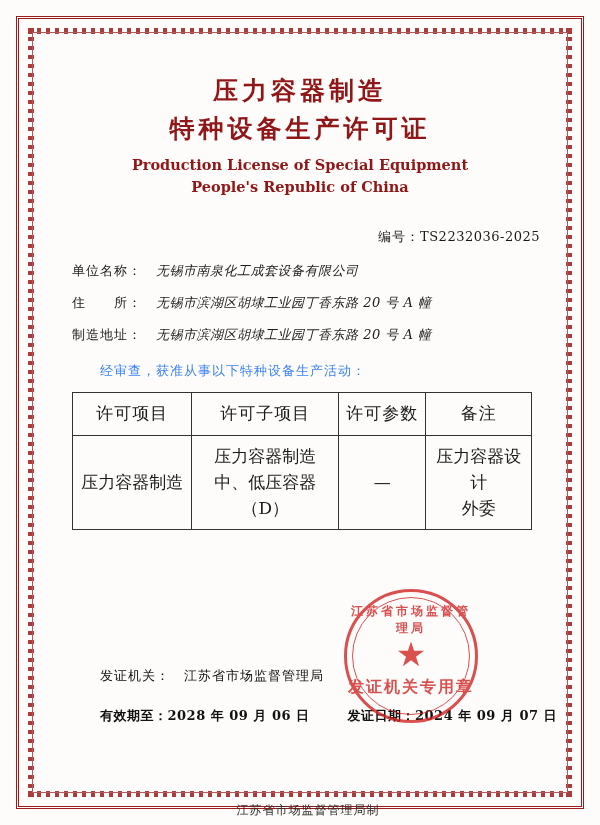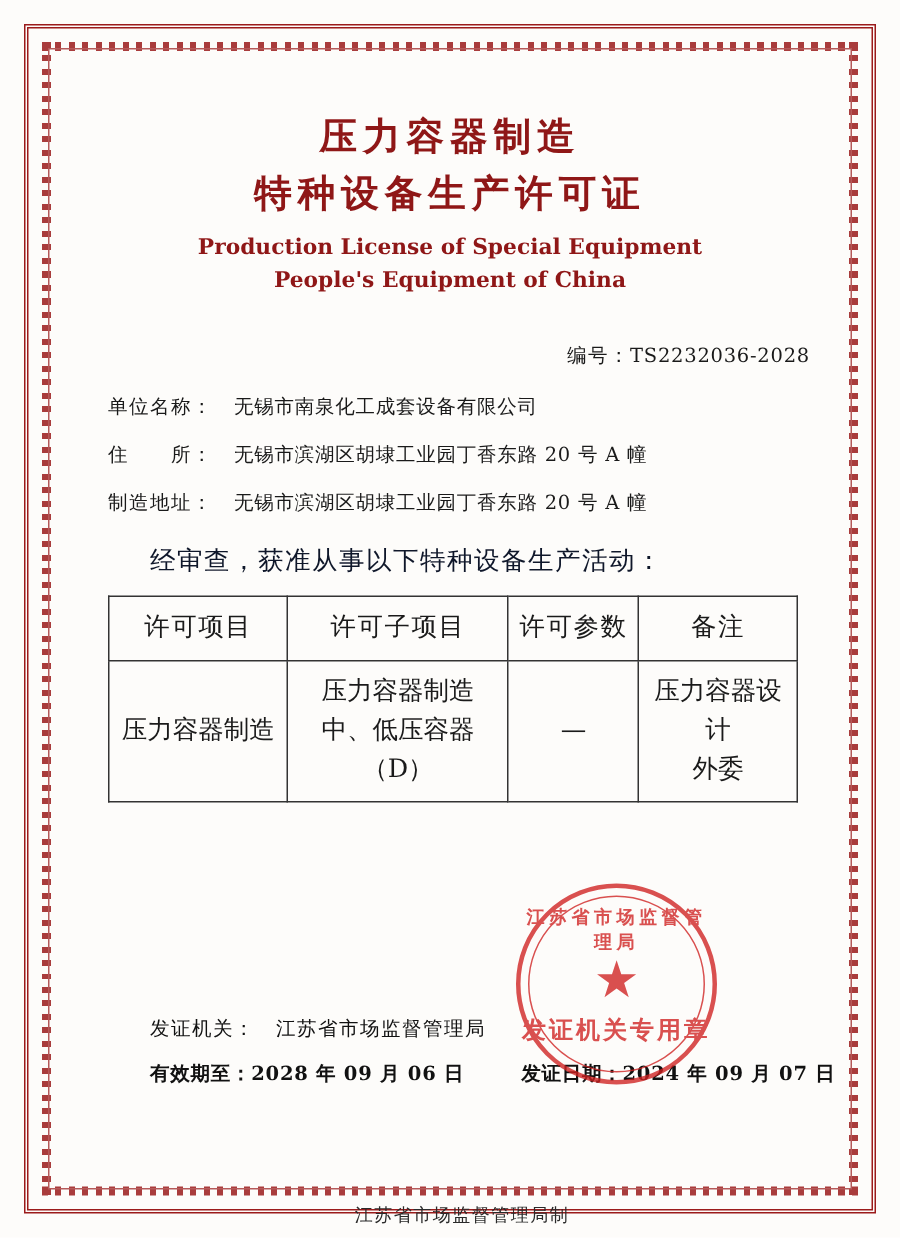--- a/index.html
+++ b/index.html
@@ -119,28 +119,29 @@
   }
   .field-label {
     width: 84px;
     flex: 0 0 84px;
     letter-spacing: 1px;
     color: #1a1a1a;
   }
   .field-value {
     color: #1a1a1a;
     letter-spacing: 0.5px;
+    font-style: italic;
   }
 
   .approval-line {
     margin-top: 18px;
     padding-left: 56px;
-    font-size: 17px;
-    letter-spacing: 1px;
-    color: #0f172a;
+    font-size: 13px;
+    letter-spacing: 1px;
+    color: #3b82f6;
   }
 
   .table-wrap {
     margin-top: 12px;
     padding-left: 28px;
     padding-right: 24px;
   }
   table.license-table {
     width: 100%;
     border-collapse: collapse;
@@ -174,21 +175,21 @@
     right: 0;
     bottom: 56px;
     padding-left: 28px;
     padding-right: 24px;
   }
   .issuer-row {
     display: flex;
     align-items: flex-start;
     font-size: 13px;
     padding-left: 28px;
-    margin-bottom: 12px;
+    margin-bottom: 22px;
   }
   .issuer-label {
     letter-spacing: 1px;
     margin-right: 14px;
   }
   .issuer-value {
     letter-spacing: 1px;
   }
   .dates-row {
     display: flex;
@@ -274,25 +275,25 @@
   <div class="frame-outer"></div>
   <div class="frame-pattern"></div>
   <div class="frame-inner"></div>
 
   <div class="content">
 
     <div class="title-block">
       <div class="title-cn-1">压力容器制造</div>
       <div class="title-cn-2">特种设备生产许可证</div>
       <div class="title-en-1">Production License of Special Equipment</div>
-      <div class="title-en-2">People's Equipment of China</div>
+      <div class="title-en-2">People's Republic of China</div>
     </div>
 
     <div class="serial-row">
-      <span class="serial-label">编号：</span><span class="serial-value">TS2232036-2028</span>
+      <span class="serial-label">编号：</span><span class="serial-value">TS2232036-2025</span>
     </div>
 
     <div class="field-list">
       <div class="field-row">
         <span class="field-label">单位名称：</span>
         <span class="field-value">无锡市南泉化工成套设备有限公司</span>
       </div>
       <div class="field-row">
         <span class="field-label">住　　所：</span>
         <span class="field-value">无锡市滨湖区胡埭工业园丁香东路 20 号 A 幢</span>

